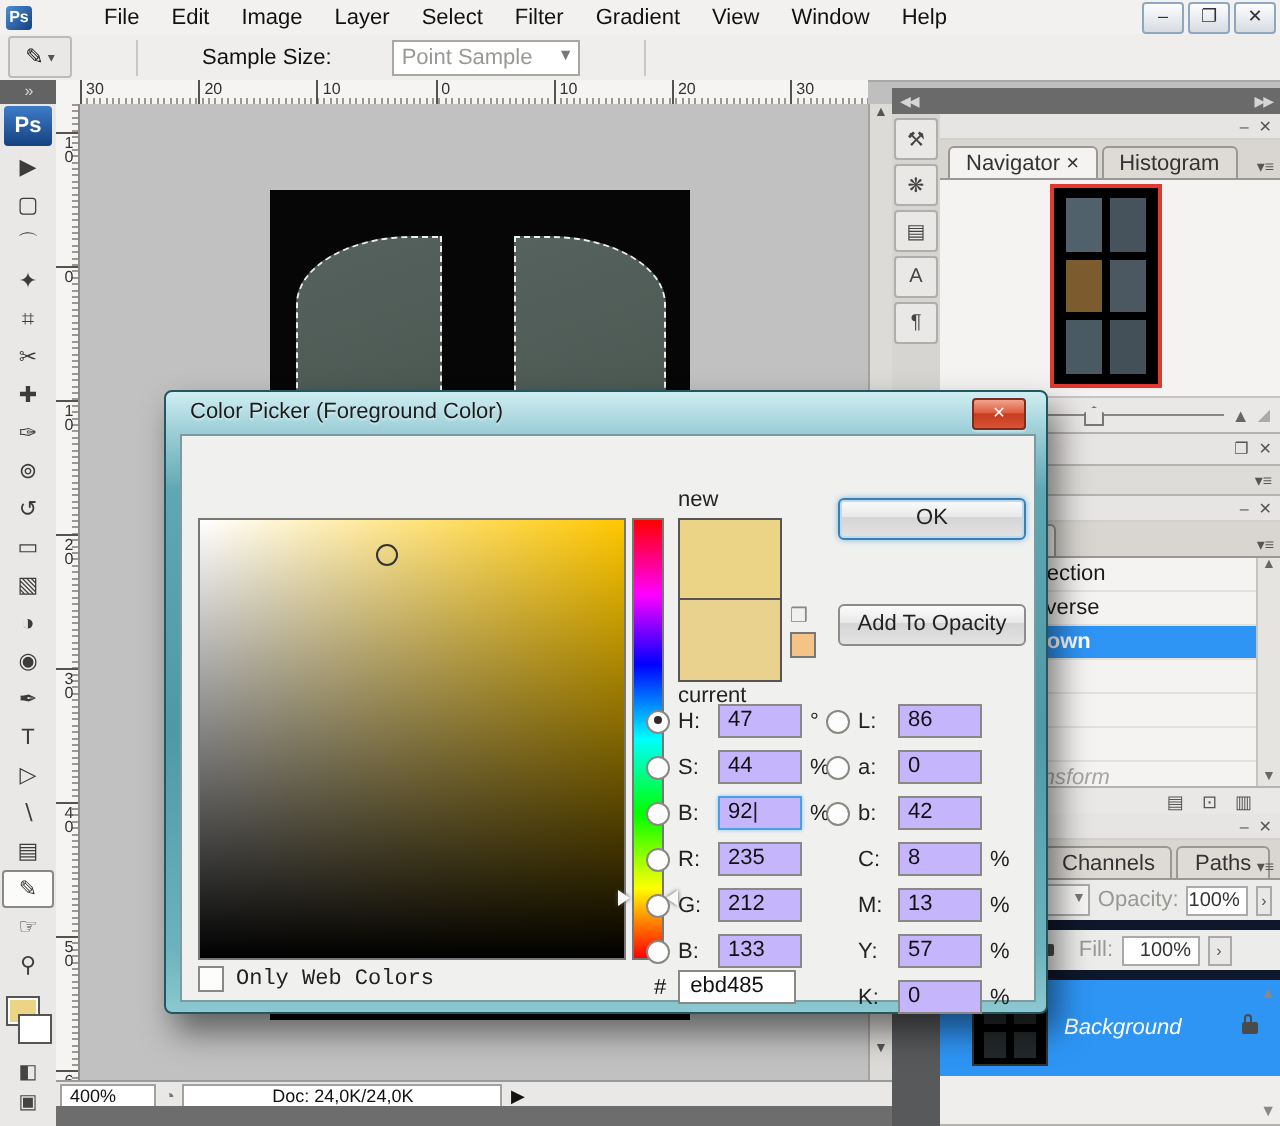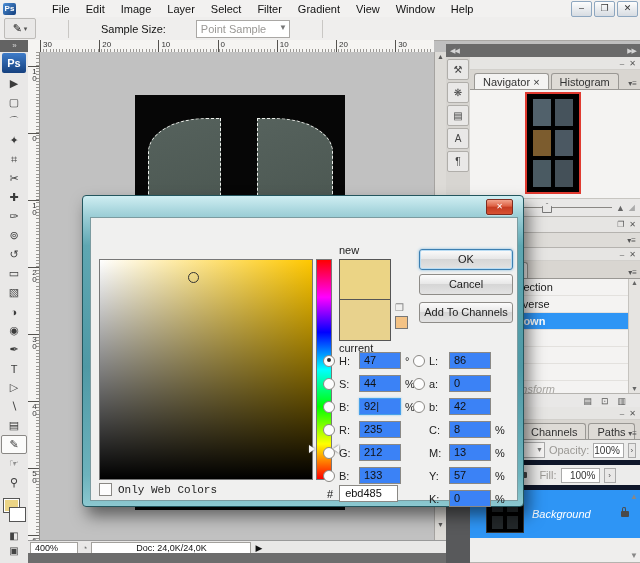--- a/index.html
+++ b/index.html
@@ -174,21 +174,21 @@
         background:linear-gradient(#fcfcfc,#e8e8e8 45%,#d5d5d5 46%,#e3e3e3);text-align:center;line-height:18px;color:#222;}
   .dbtn.ok{top:31px;border-color:#3c7fb1;box-shadow:0 0 0 1px #b9dcf3 inset,0 0 3px #7ab8e0;}
   .dbtn.cancel{top:56px;} .dbtn.swatches{top:82px;} .dbtn.libraries{top:109px;}
   .fieldcol{position:absolute;display:flex;flex-direction:column;}
   .fcl{left:232px;top:131px;} .fcr{left:322px;top:131px;}
   .frow{height:23px;display:flex;align-items:center;gap:4px;}
   .rdo{width:10px;height:10px;border:1px solid #8a8884;border-radius:50%;background:#fdfdfd;position:relative;flex:0 0 10px;}
   .rdo.on::after{content:"";position:absolute;left:2.5px;top:2.5px;width:4px;height:4px;border-radius:50%;background:#2b2b2b;}
   .rdo.none{visibility:hidden;}
   .flabel{width:16px;text-align:left;color:#222;}
-  .finput{width:36px;height:15px;border:1px solid #8a8884;background:#3b82f6;line-height:15px;padding-left:4px;color:#111;}
+  .finput{width:36px;height:15px;border:1px solid #8a8884;background:#c4b5fd;line-height:15px;padding-left:4px;color:#111;}
   .finput.focus{border:1px solid #47a0e8;box-shadow:0 0 2px #8cc4ef;}
   .finput.focus::after{content:"|";font-weight:100;color:#222;}
   .fsuffix{color:#222;width:12px;}
   .hexrow{position:absolute;left:236px;top:267px;display:flex;align-items:center;gap:6px;}
   .hexinput{width:52px;height:15px;border:1px solid #8a8884;background:#fff;line-height:15px;padding-left:5px;}
   .webrow{position:absolute;left:8px;top:265px;display:flex;align-items:center;gap:6px;color:#222;font-family:Liberation Mono, monospace;}
   .chk{width:11px;height:11px;border:1px solid #8a8884;background:#fdfdfd;}
 </style>
 </head>
 <body>
@@ -501,41 +501,41 @@
           <span>◐</span>
           <span>▱</span>
           <span>⊞</span>
           <span>▥</span>
         </div>
       <span class="grip">◢</span>
     </div>
   </div>
 
   <div class="abs dialog">
+    <div class="dtitle">Color Picker (Foreground Color)</div>
     <div class="dclose">
       <span>✕</span>
     </div>
     <div class="dbody">
       <div class="cfield">
         <div class="cmarker"></div>
       </div>
       <div class="huebar"></div>
       <div class="huearrL"></div>
       <div class="huearrR"></div>
 
       <div class="swlbl" style="left:248px;top:26px;">new</div>
       <div class="newsw" style="background: rgb(235, 212, 133);"></div>
       <div class="cursw" style="background: rgb(232, 210, 141);"></div>
       <div class="swlbl" style="left:248px;top:124px;">current</div>
       <div class="cube">❒</div>
       <div class="websw" style="background: rgb(244, 195, 134);"></div>
 
       <div class="dbtn ok">OK</div>
-      <div class="dbtn cancel">Cancel</div>
-      <div class="dbtn swatches">Add To Channels</div>
+      <div class="dbtn swatches">Add To Opacity</div>
 
       <div class="fieldcol fcl">
 
       <div class="frow">
             <span class="rdo on"></span>
             <span class="flabel">H:</span>
             <span class="finput">47</span>
             <span class="fsuffix">°</span>
           </div>
           <div class="frow">

